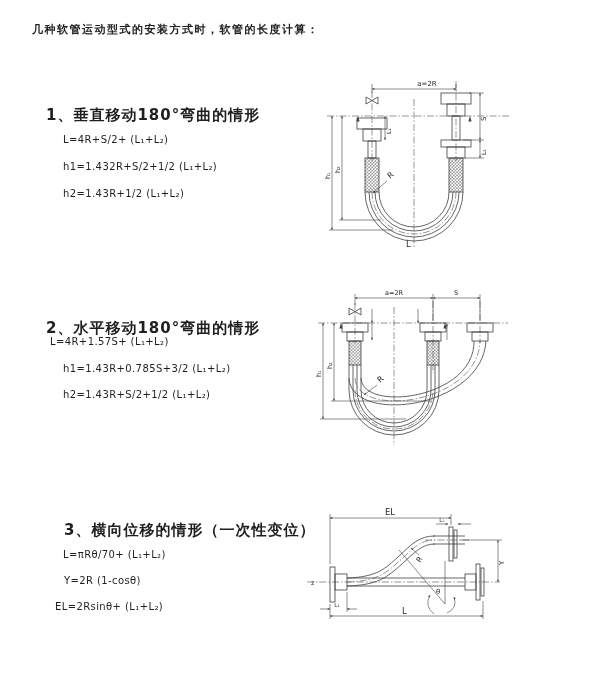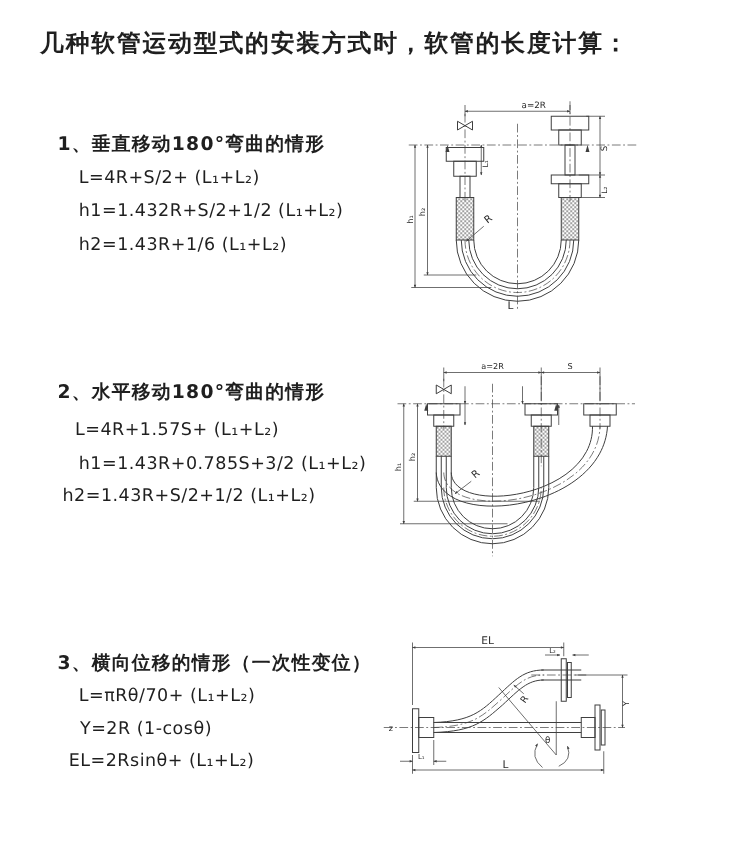--- a/index.html
+++ b/index.html
@@ -1,48 +1,48 @@
 <!DOCTYPE html>
 <html><head>
 <meta charset="utf-8">
 <style>
   html,body{margin:0;padding:0;}
   body{
     width:600px;height:675px;position:relative;background:#ffffff;
     font-family:"DejaVu Sans", sans-serif;color:#1f1f1f;overflow:hidden;
   }
   .title{
-    position:absolute;left:32px;top:22px;font-size:19px;font-weight:700;
+    position:absolute;left:32px;top:22px;font-size:11px;font-weight:700;
     letter-spacing:1.5px;
   }
   .sec-heading{
     position:absolute;font-size:15px;font-weight:700;letter-spacing:1px;white-space:nowrap;
   }
   .formula{
-    position:absolute;font-size:14px;font-weight:400;letter-spacing:.4px;white-space:nowrap;
+    position:absolute;font-size:10px;font-weight:400;letter-spacing:.4px;white-space:nowrap;
   }
   svg{position:absolute;overflow:visible;}
   svg text{font-family:"DejaVu Sans", sans-serif;fill:#2a2a2a;stroke:none;}
 </style>
 </head>
 <body>
 
 <div class="title">几种软管运动型式的安装方式时，软管的长度计算：</div>
 
 <div class="sec-heading" style="left:46px;top:106px">1、垂直移动180°弯曲的情形</div>
 <div class="formula" style="left:63px;top:134px">L=4R+S/2+ (L₁+L₂)</div>
 <div class="formula" style="left:63px;top:161px">h1=1.432R+S/2+1/2 (L₁+L₂)</div>
-<div class="formula" style="left:63px;top:188px">h2=1.43R+1/6 (L₁+L₂)</div>
-
-<div class="sec-heading" style="left:46px;top:304px">2、水平移动180°弯曲的情形</div>
-<div class="formula" style="left:60px;top:336px">L=4R+1.57S+ (L₁+L₂)</div>
+<div class="formula" style="left:63px;top:188px">h2=1.43R+1/2 (L₁+L₂)</div>
+
+<div class="sec-heading" style="left:46px;top:319px">2、水平移动180°弯曲的情形</div>
+<div class="formula" style="left:50px;top:336px">L=4R+1.57S+ (L₁+L₂)</div>
 <div class="formula" style="left:63px;top:363px">h1=1.43R+0.785S+3/2 (L₁+L₂)</div>
-<div class="formula" style="left:50px;top:389px">h2=1.43R+S/2+1/2 (L₁+L₂)</div>
-
-<div class="sec-heading" style="left:46px;top:521px">3、横向位移的情形（一次性变位）</div>
+<div class="formula" style="left:63px;top:389px">h2=1.43R+S/2+1/2 (L₁+L₂)</div>
+
+<div class="sec-heading" style="left:64px;top:521px">3、横向位移的情形（一次性变位）</div>
 <div class="formula" style="left:63px;top:549px">L=πRθ/70+ (L₁+L₂)</div>
 <div class="formula" style="left:64px;top:575px">Y=2R (1-cosθ)</div>
 <div class="formula" style="left:55px;top:601px">EL=2Rsinθ+ (L₁+L₂)</div>
 
 <svg viewBox="0 0 276 184" style="left:313px;top:73px;width:276px;height:184px">
   <defs>
     <pattern id="xh" width="3.2" height="3.2" patternUnits="userSpaceOnUse">
       <path d="M0,3.2 L3.2,0 M0,0 L3.2,3.2" stroke="#555" stroke-width="0.45"></path>
     </pattern>
     <marker id="arr" viewBox="0 0 10 10" refX="9.5" refY="5" markerWidth="8" markerHeight="4" orient="auto-start-reverse">

